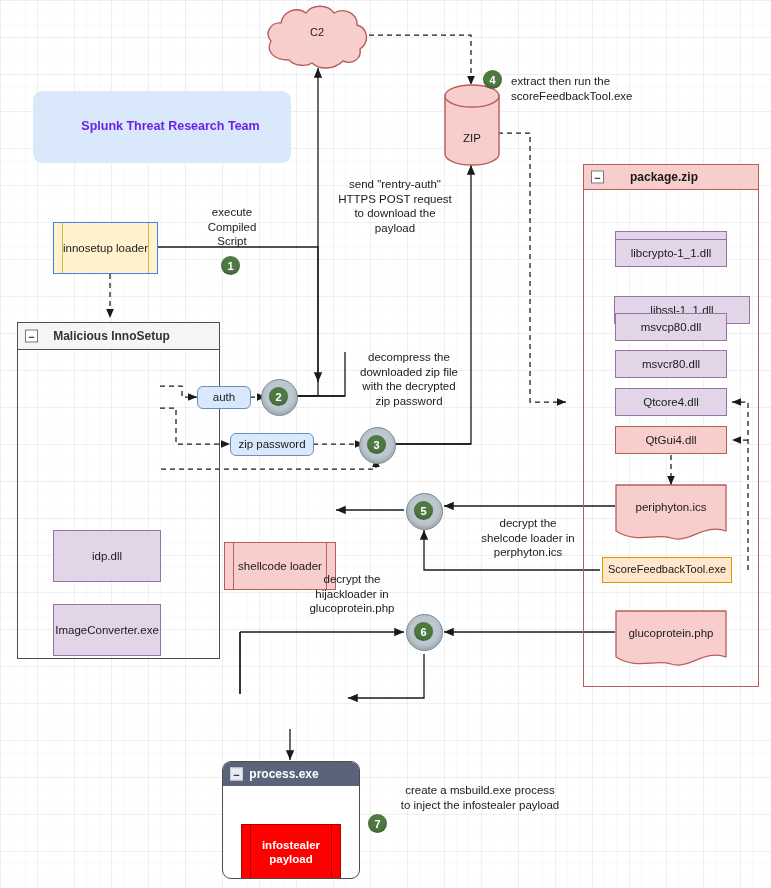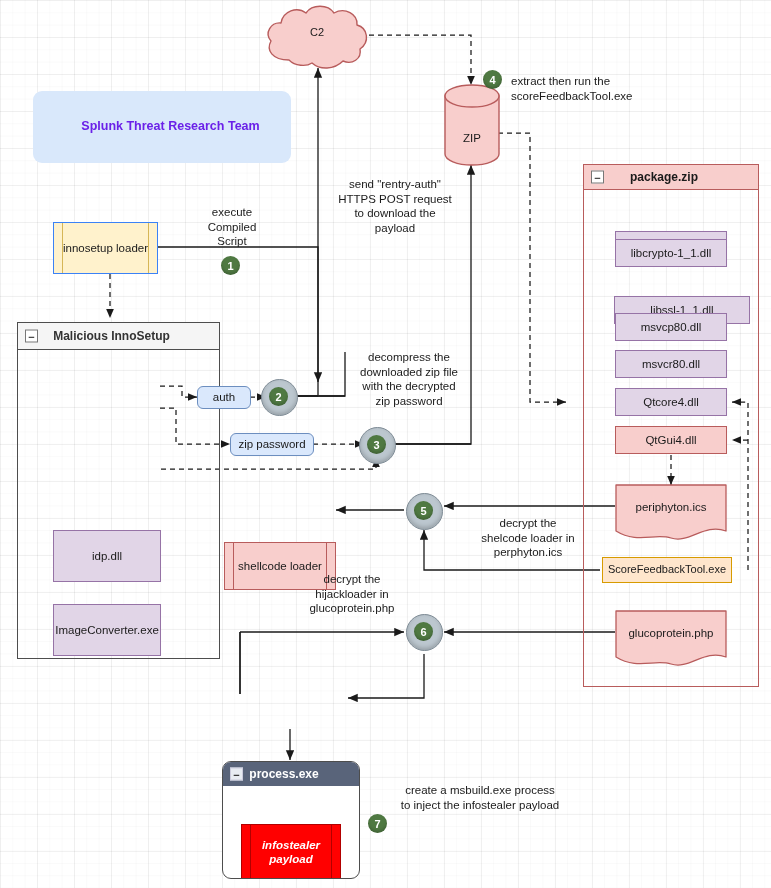--- a/index.html
+++ b/index.html
@@ -24,21 +24,21 @@
 
   
   .banner{background:#d9e8fb;border-radius:9px;color:#6b21e8;font-weight:bold;font-size:12.5px;}
 
   
   .rect{border:1px solid #b85c5c;background:#f8cecc;}
   .purple{border:1px solid #9673a6;background:#e1d5e7;}
   .yellow{border:1px solid #3b82f6;background:#fff2cc;}
   .orange{border:1px solid #d79b00;background:#ffe6cc;}
   .bluepill{border:1px solid #6c8ebf;background:#dae8fc;border-radius:6px;font-size:11.5px;}
-  .red{border:1px solid #b20000;background:#ff0000;color:#ffffff;font-weight:bold;font-style:italic;}
+  .red{border:1px solid #b20000;background:#ff0000;color:#ffffff;font-weight:bold;}
 
   
   .proc{position:relative;}
   .proc:before,.proc:after{content:"";position:absolute;top:0;bottom:0;width:1px;background:#b85c5c;}
   .proc:before{left:8px;}
   .proc:after{right:8px;}
   .proc.yellow:before,.proc.yellow:after{background:#d6b656;}
   .proc.red:before,.proc.red:after{background:#b20000;}
 
   

